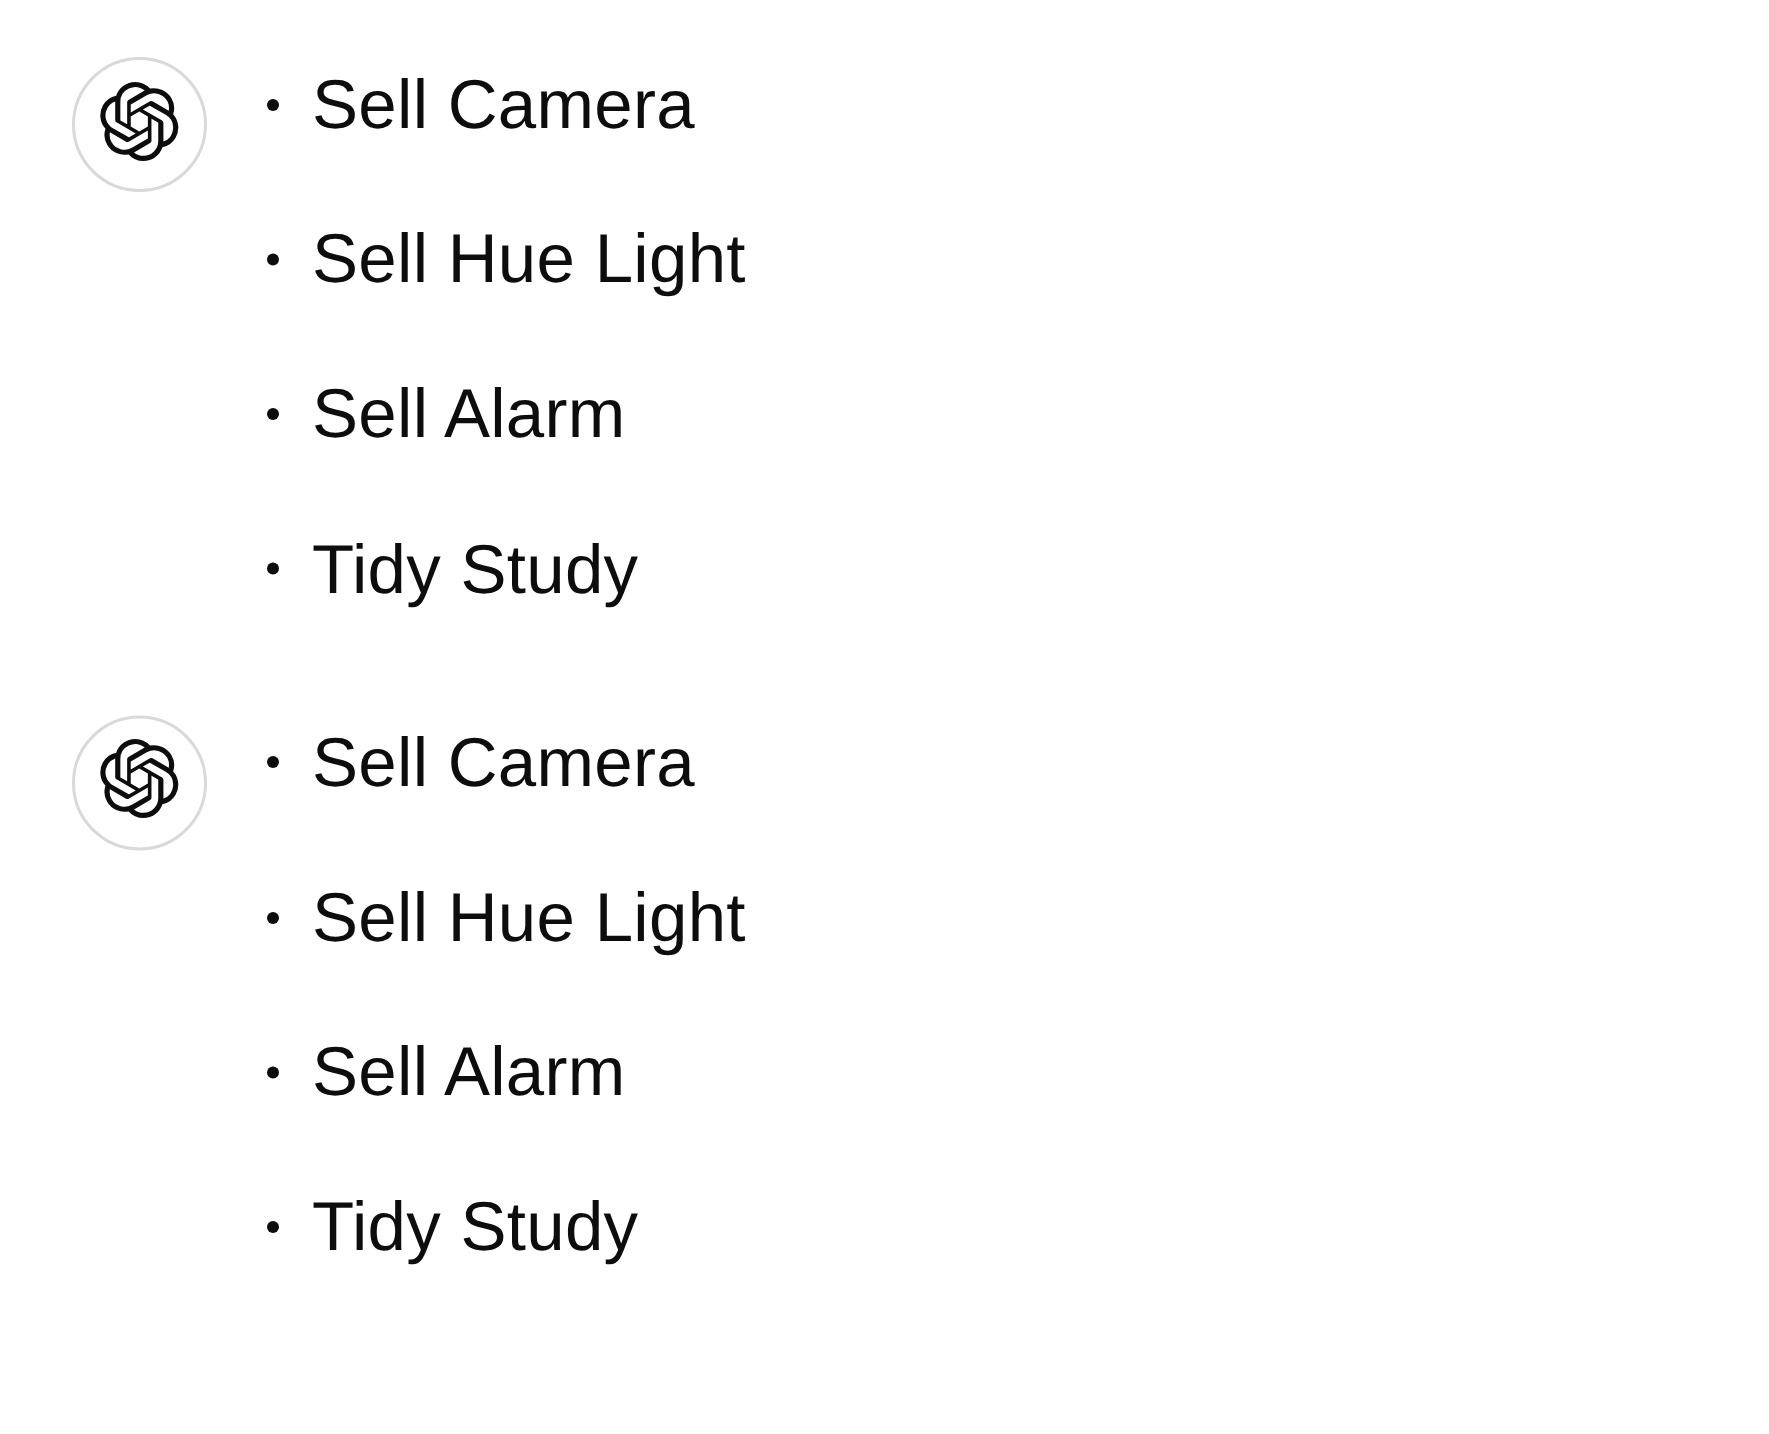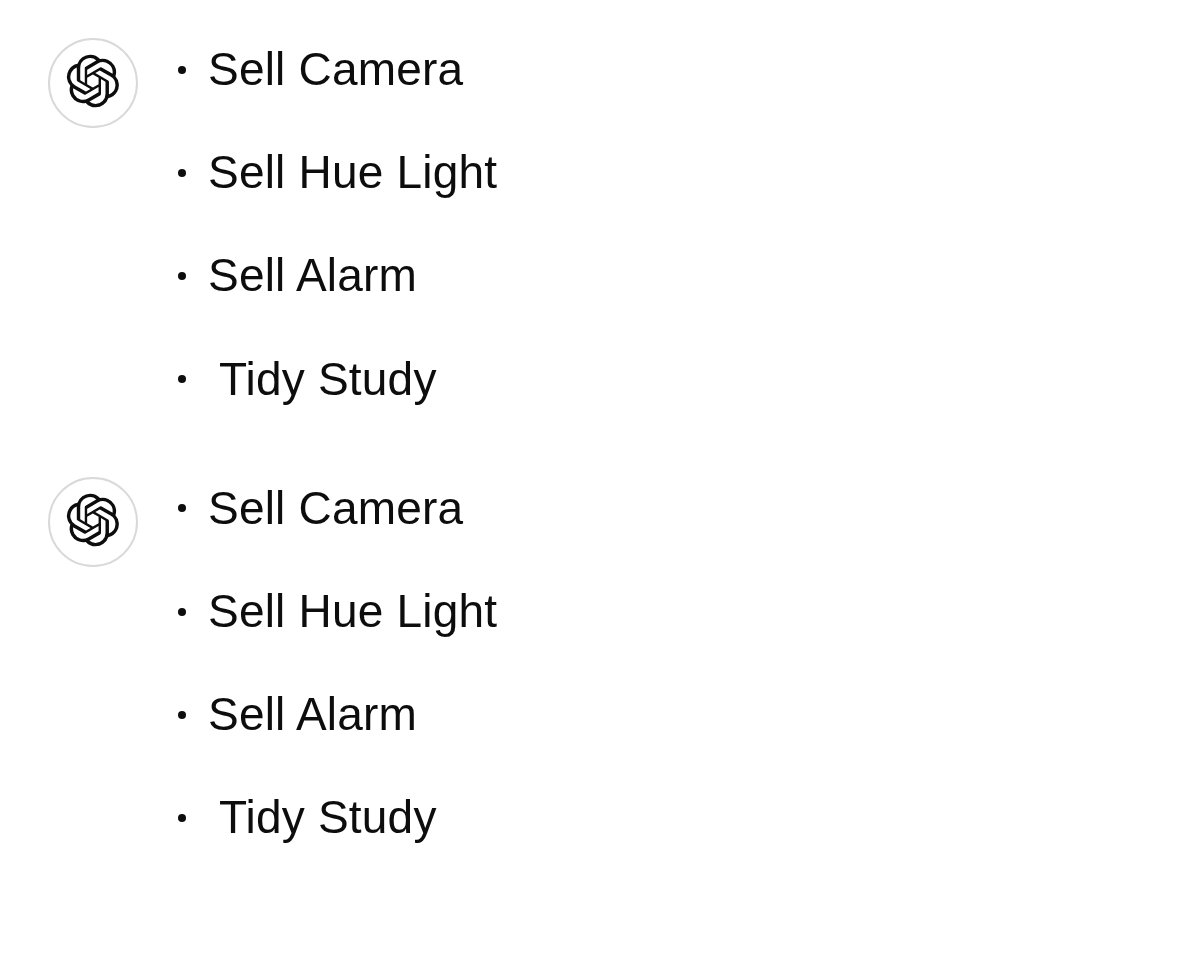--- a/index.html
+++ b/index.html
@@ -46,21 +46,20 @@
       display: flex;
       align-items: center;
       font-size: 46px;
       line-height: 1.2;
       color: #0d0d0d;
       margin-bottom: 48px;
       letter-spacing: 0.2px;
     }
     .list li:last-child {
       margin-bottom: 0;
-      gap: 11px;
     }
     .bullet {
       display: inline-block;
       width: 8px;
       height: 8px;
       background: #0d0d0d;
       border-radius: 50%;
       margin-right: 22px;
       flex-shrink: 0;
     }

